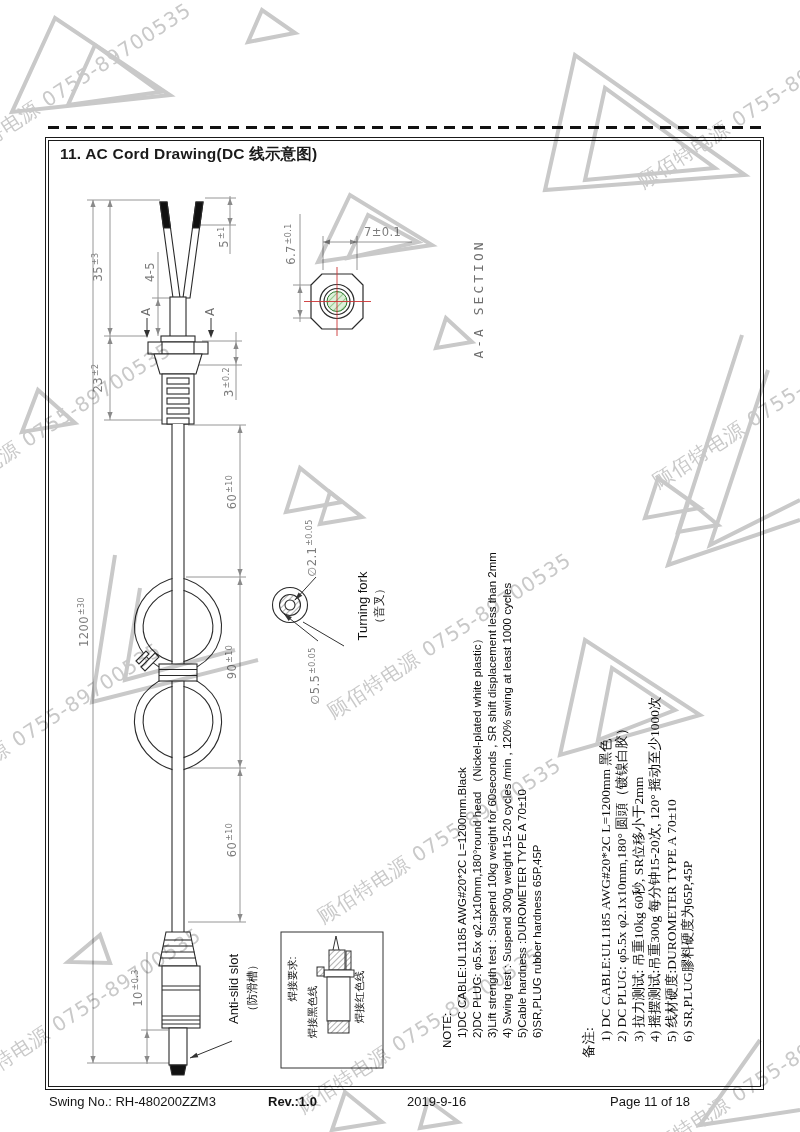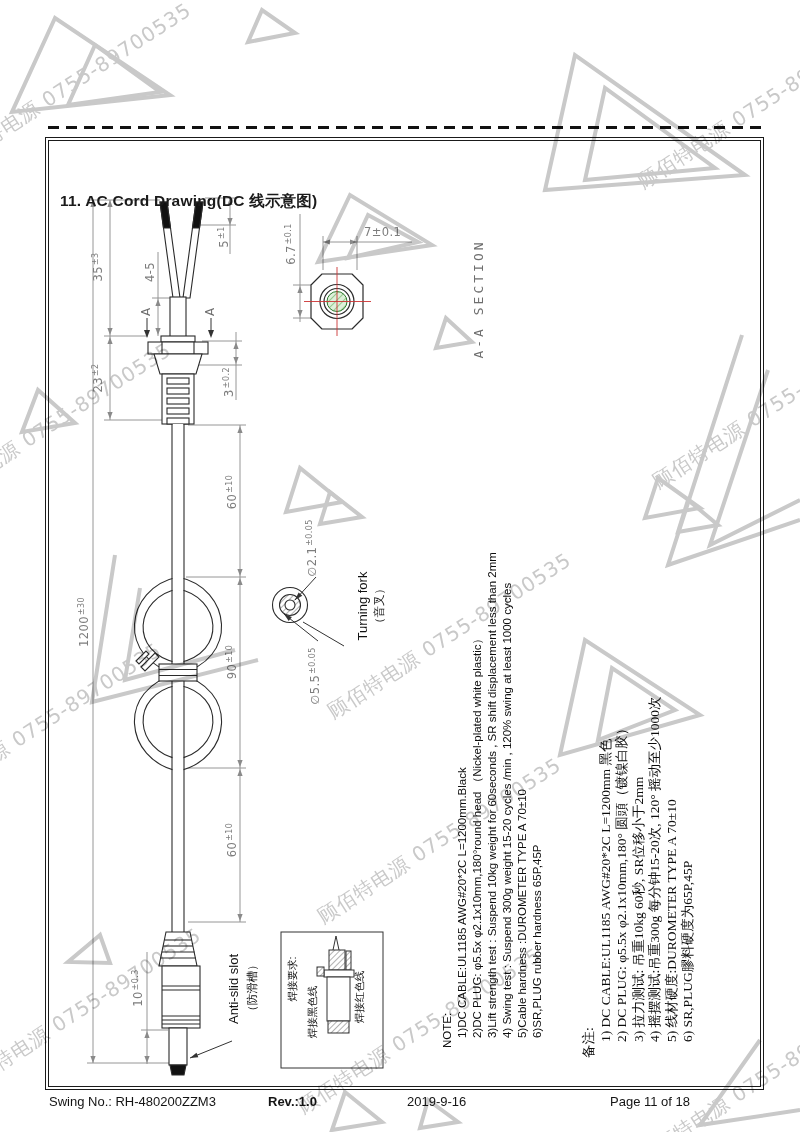--- a/index.html
+++ b/index.html
@@ -7,21 +7,21 @@
         font-family:"Liberation Sans",sans-serif;color:#1a1a1a;}
   .lbl{position:absolute;white-space:nowrap;}
   .rotc{transform:translate(-50%,-50%) rotate(-90deg);}
   .dim{font-family:"DejaVu Sans",sans-serif;font-size:11.5px;color:#7d7d7d;letter-spacing:.4px;}
   .dim .tol{font-size:8px;vertical-align:4px;margin-left:1px;}
   .dimA{font-family:"DejaVu Sans",sans-serif;font-size:12px;color:#6d6d6d;}
   .seclabel{font-family:"DejaVu Sans Mono",monospace;font-size:13px;color:#6e6e6e;letter-spacing:3px;}
   .anno-en{font-size:13px;color:#111;}
   .anno-zh{font-size:11.5px;color:#111;}
   .weld{font-size:10.5px;color:#111;}
-  #title{left:60px;top:144px;font-size:15.5px;font-weight:bold;letter-spacing:.2px;margin-top:47px;}
+  #title{left:60px;top:144px;font-size:15.5px;font-weight:bold;letter-spacing:.2px;}
   #dashline{position:absolute;left:48px;top:126px;width:715px;height:3px;
     background:repeating-linear-gradient(90deg,#111 0 11px,transparent 11px 18px);}
   #frame{position:absolute;left:45px;top:137px;width:717px;height:951px;border:1.5px solid #1a1a1a;}
   #frame-inner{position:absolute;left:2px;top:2px;right:2px;bottom:2px;border:1px solid #1a1a1a;}
   #notes-en{left:440px;top:1048px;width:615px;transform-origin:0 0;transform:rotate(-90deg);
     font-size:11.5px;line-height:15px;color:#0c0c0c;}
   #notes-en .nline{padding-left:10px;}
   #notes-zh{left:581px;top:1058px;width:520px;transform-origin:0 0;transform:rotate(-90deg);
     font-family:"Liberation Serif",serif;font-size:13.5px;line-height:16.5px;color:#0c0c0c;}
   #notes-zh .nline{padding-left:16px;}

